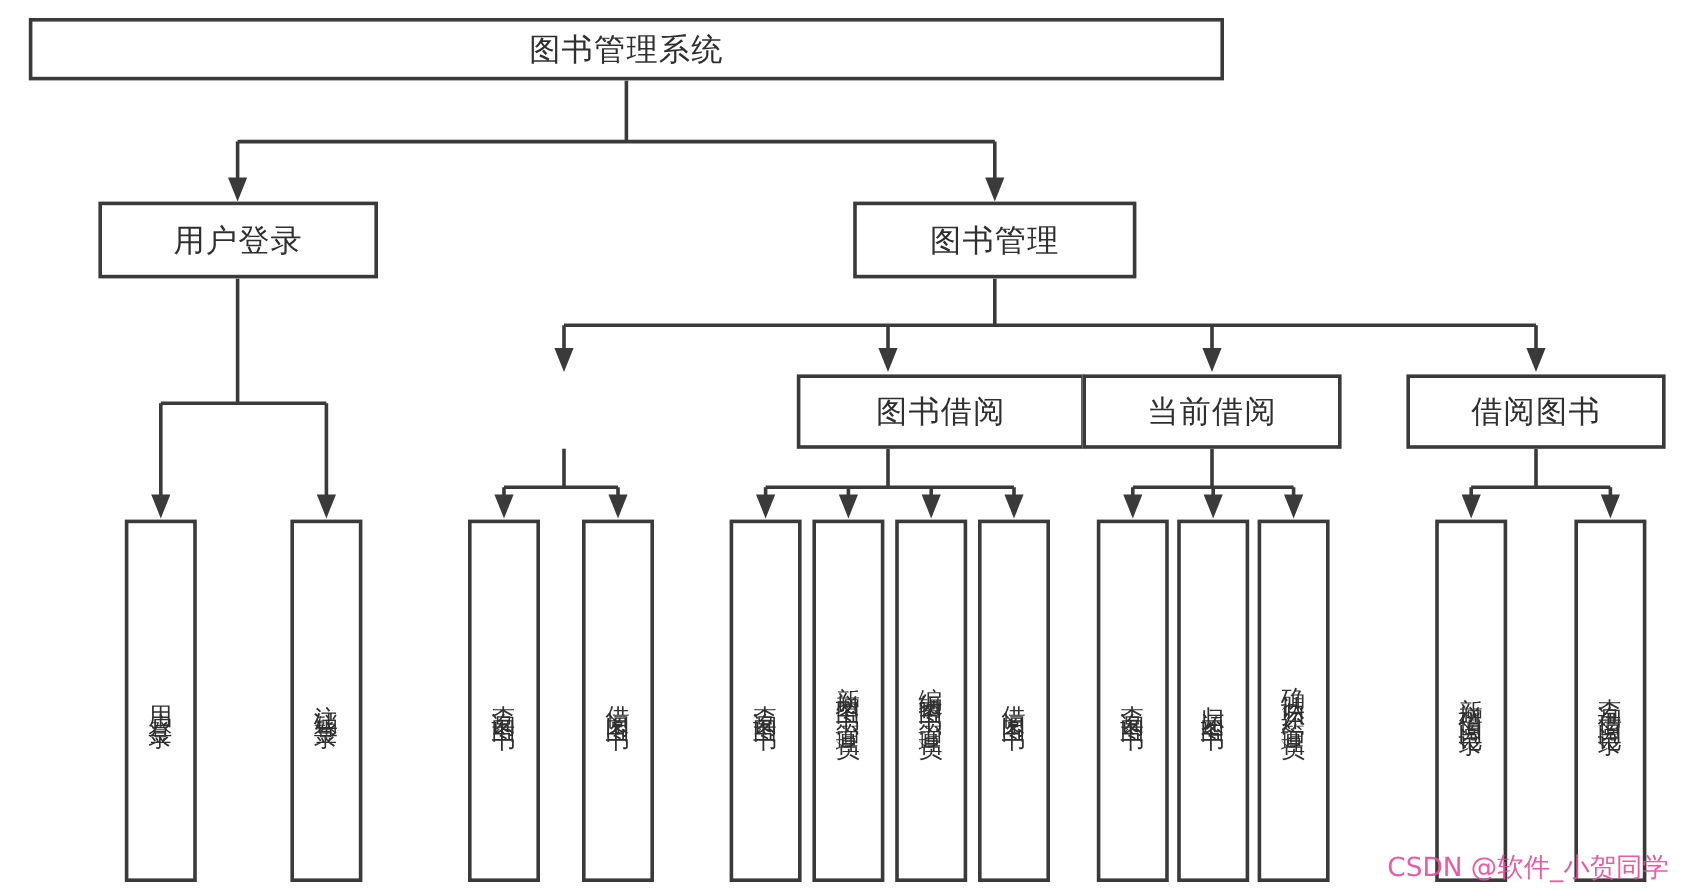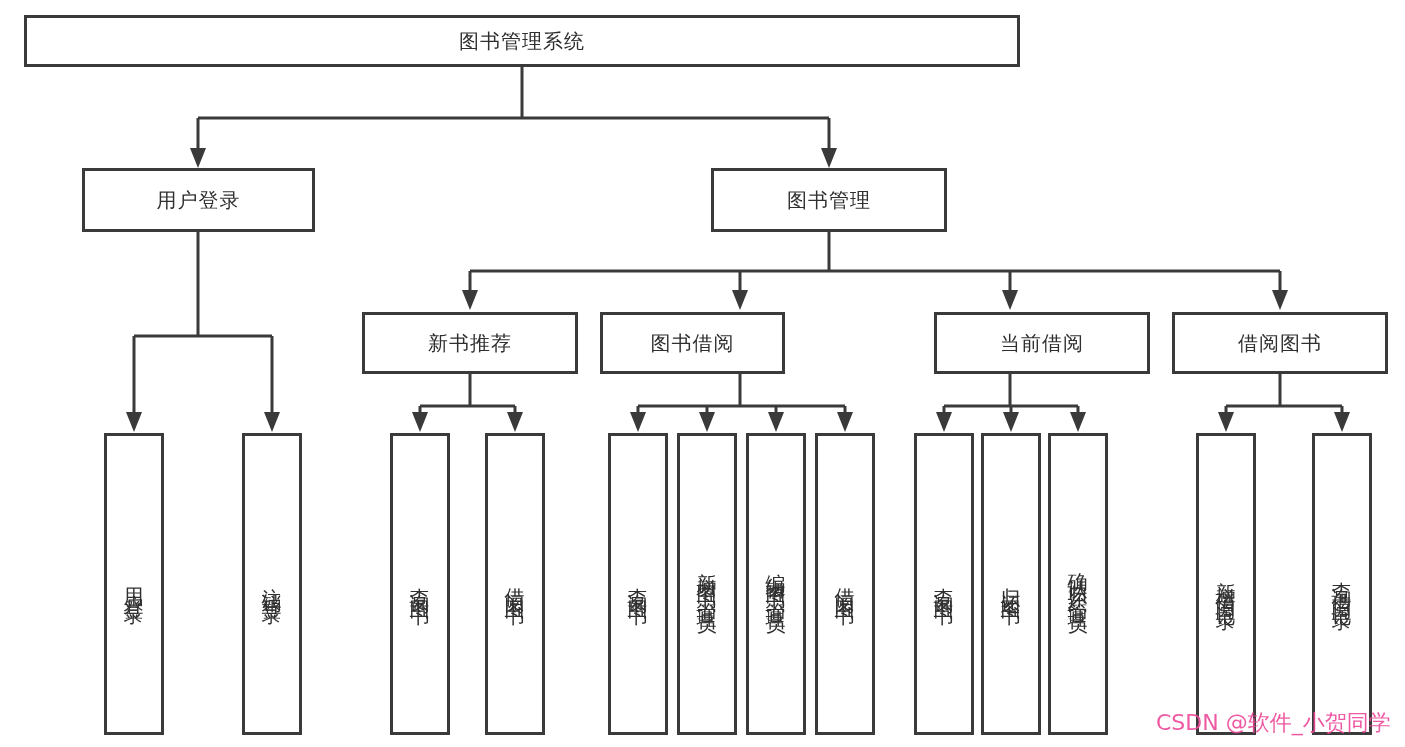--- a/index.html
+++ b/index.html
@@ -26,21 +26,21 @@
     box-sizing: border-box;
     background: #ffffff;
     border: 3px solid #3a3a3a;
     display: flex;
     align-items: center;
     justify-content: center;
     color: #2f2f2f;
     z-index: 2;
   }
   .node.h {
-    font-size: 20px;
+    font-size: 26px;
     letter-spacing: 1px;
     white-space: nowrap;
   }
   .node.v {
     top: 433px;
     width: 60px;
     height: 302px;
   }
   .node.v .vtext {
     writing-mode: vertical-rl;
@@ -130,27 +130,24 @@
     <span>图书管理系统</span>
   </div>
 
   <div class="node h" style="left:82px; top:168px; width:233px; height:64px;">
     <span>用户登录</span>
   </div>
   <div class="node h" style="left:711px; top:168px; width:236px; height:64px;text-align:center;">
     <span>图书管理</span>
   </div>
 
-  <div class="node h" style="left:362px; top:312px; width:216px; height:62px;">
-    <span>新书推荐</span>
-  </div>
-  <div class="node h" style="left:600px; top:312px; width:185px; height:62px;">
+  <div class="node h" style="left:664px; top:312px; width:240px; height:62px;">
     <span>图书借阅</span>
   </div>
-  <div class="node h" style="left:902px; top:312px; width:216px; height:62px;margin-left:32px;">
+  <div class="node h" style="left:902px; top:312px; width:216px; height:62px;">
     <span>当前借阅</span>
   </div>
   <div class="node h" style="left:1172px; top:312px; width:216px; height:62px;">
     <span>借阅图书</span>
   </div>
 
   <div class="node v" style="left:104px;">
     <span class="vtext">用户登录</span>
   </div>
   <div class="node v" style="left:242px;">

